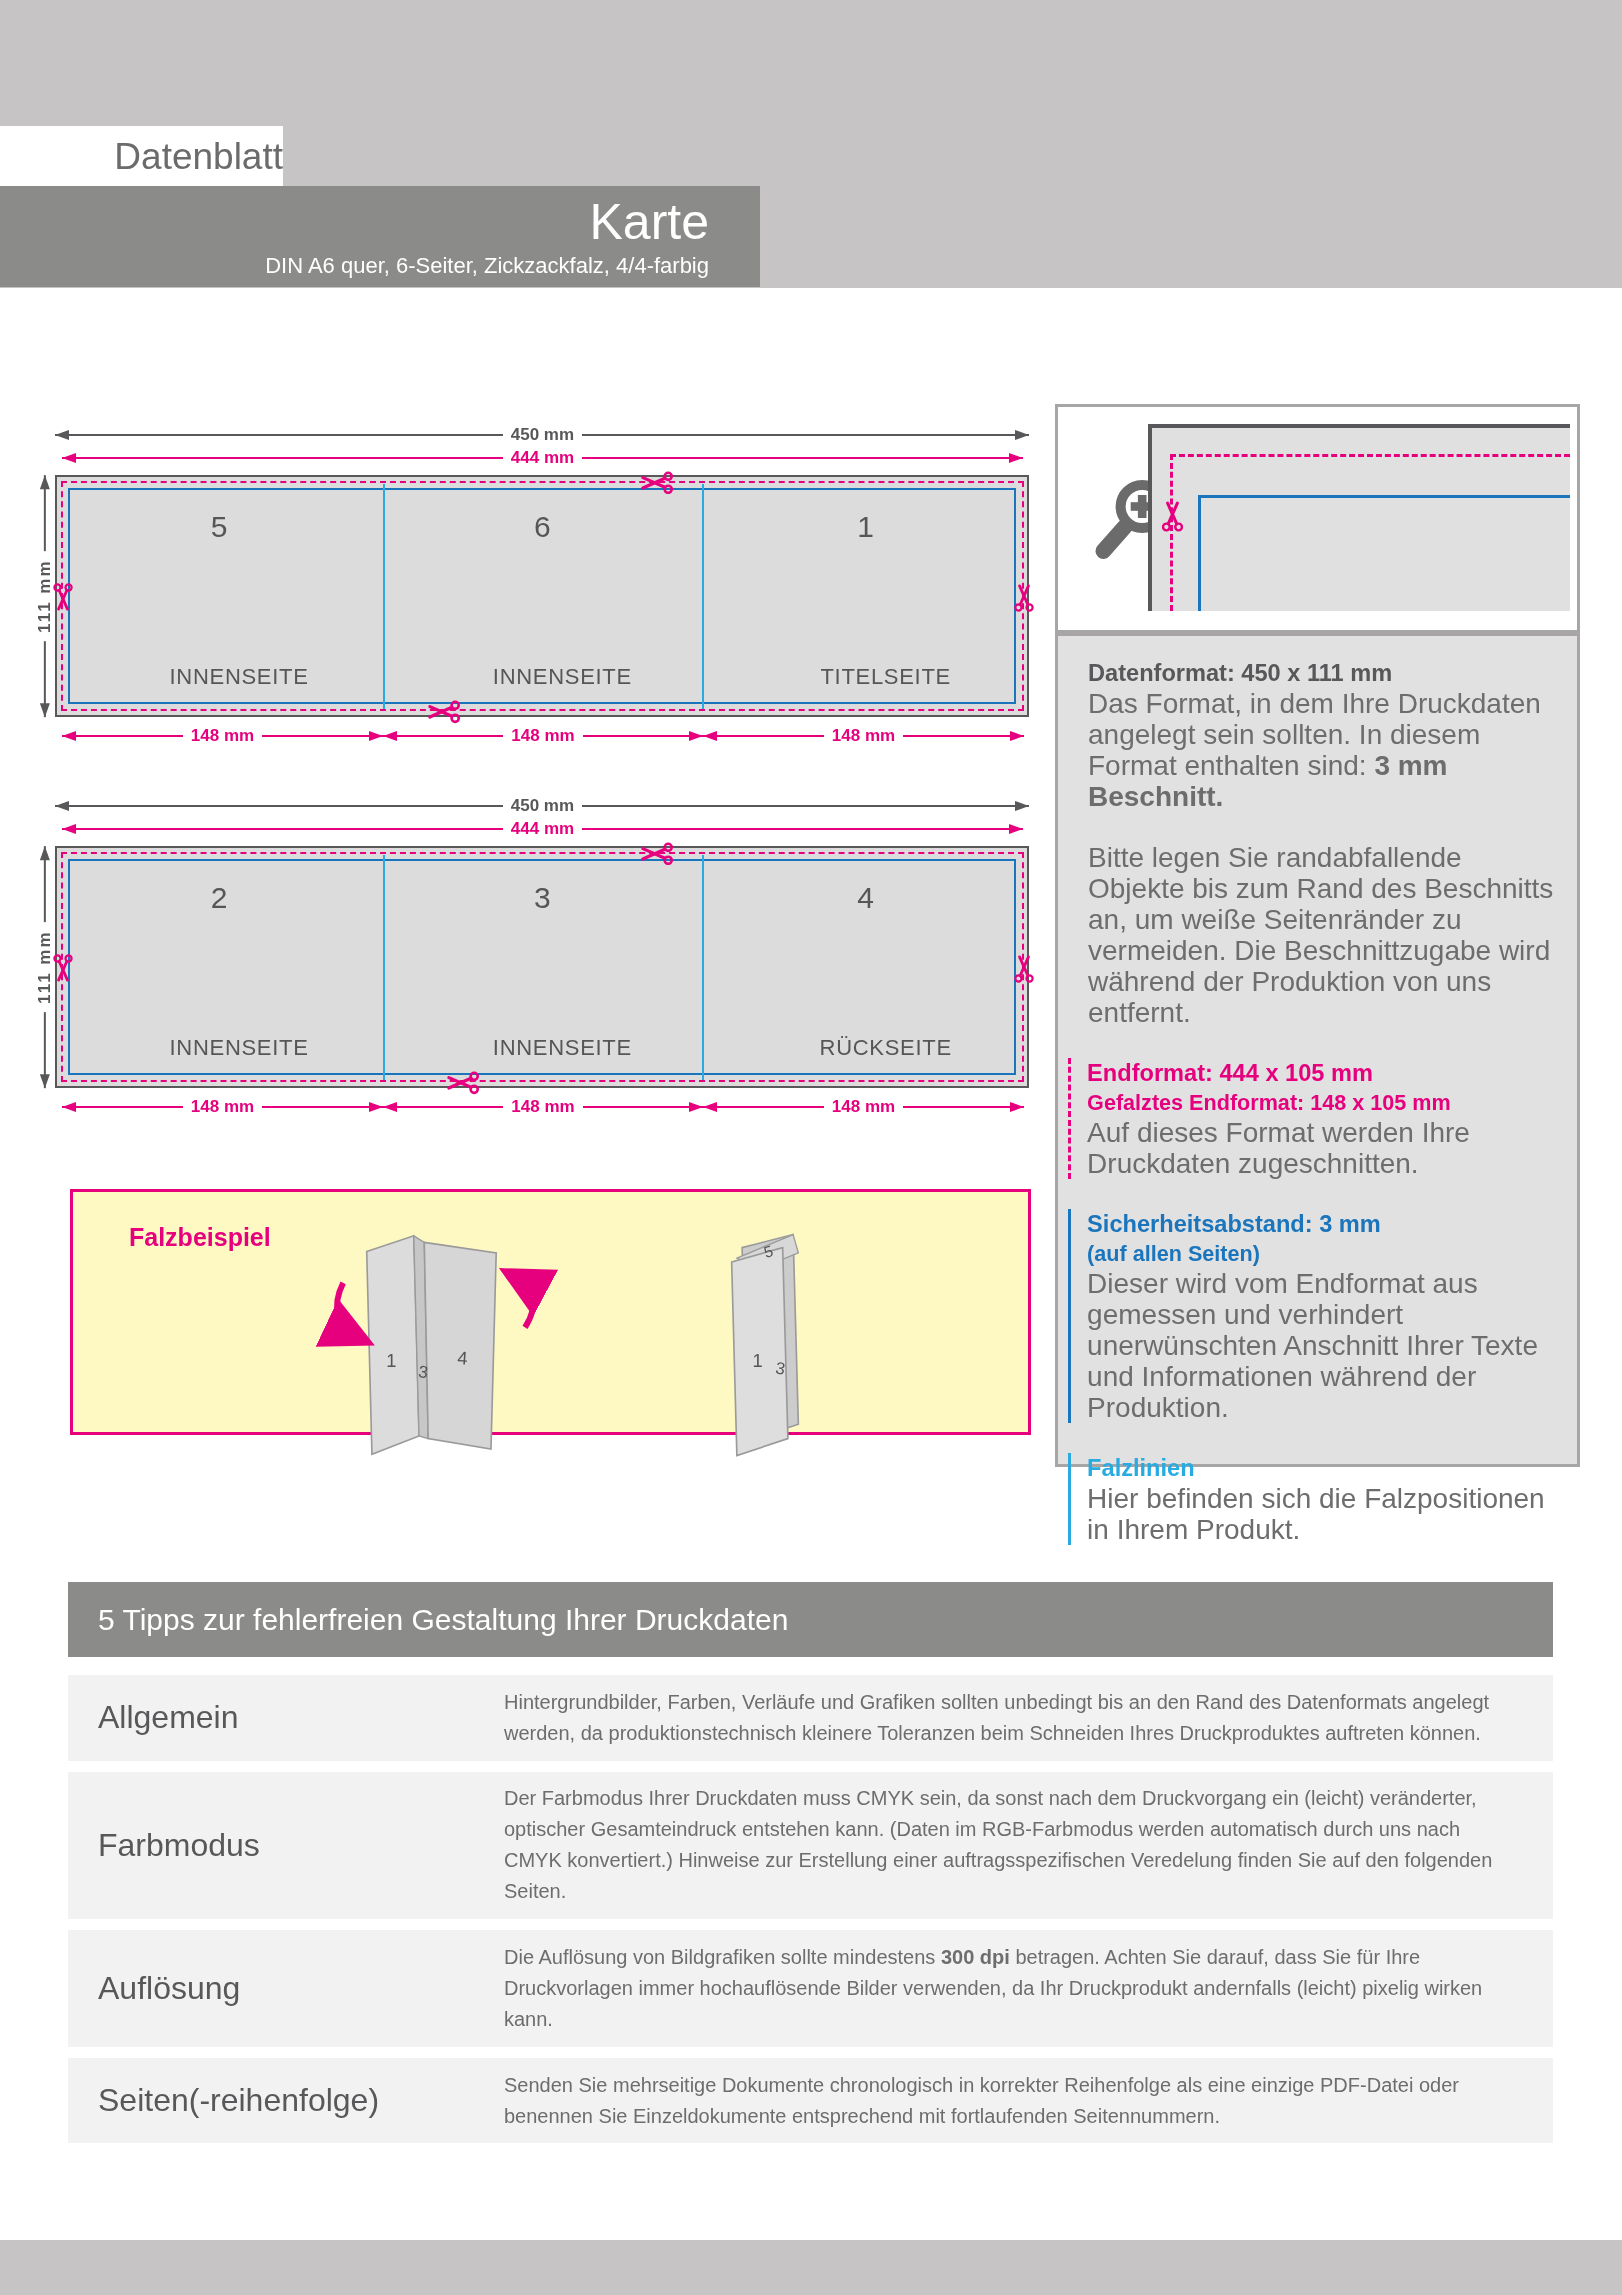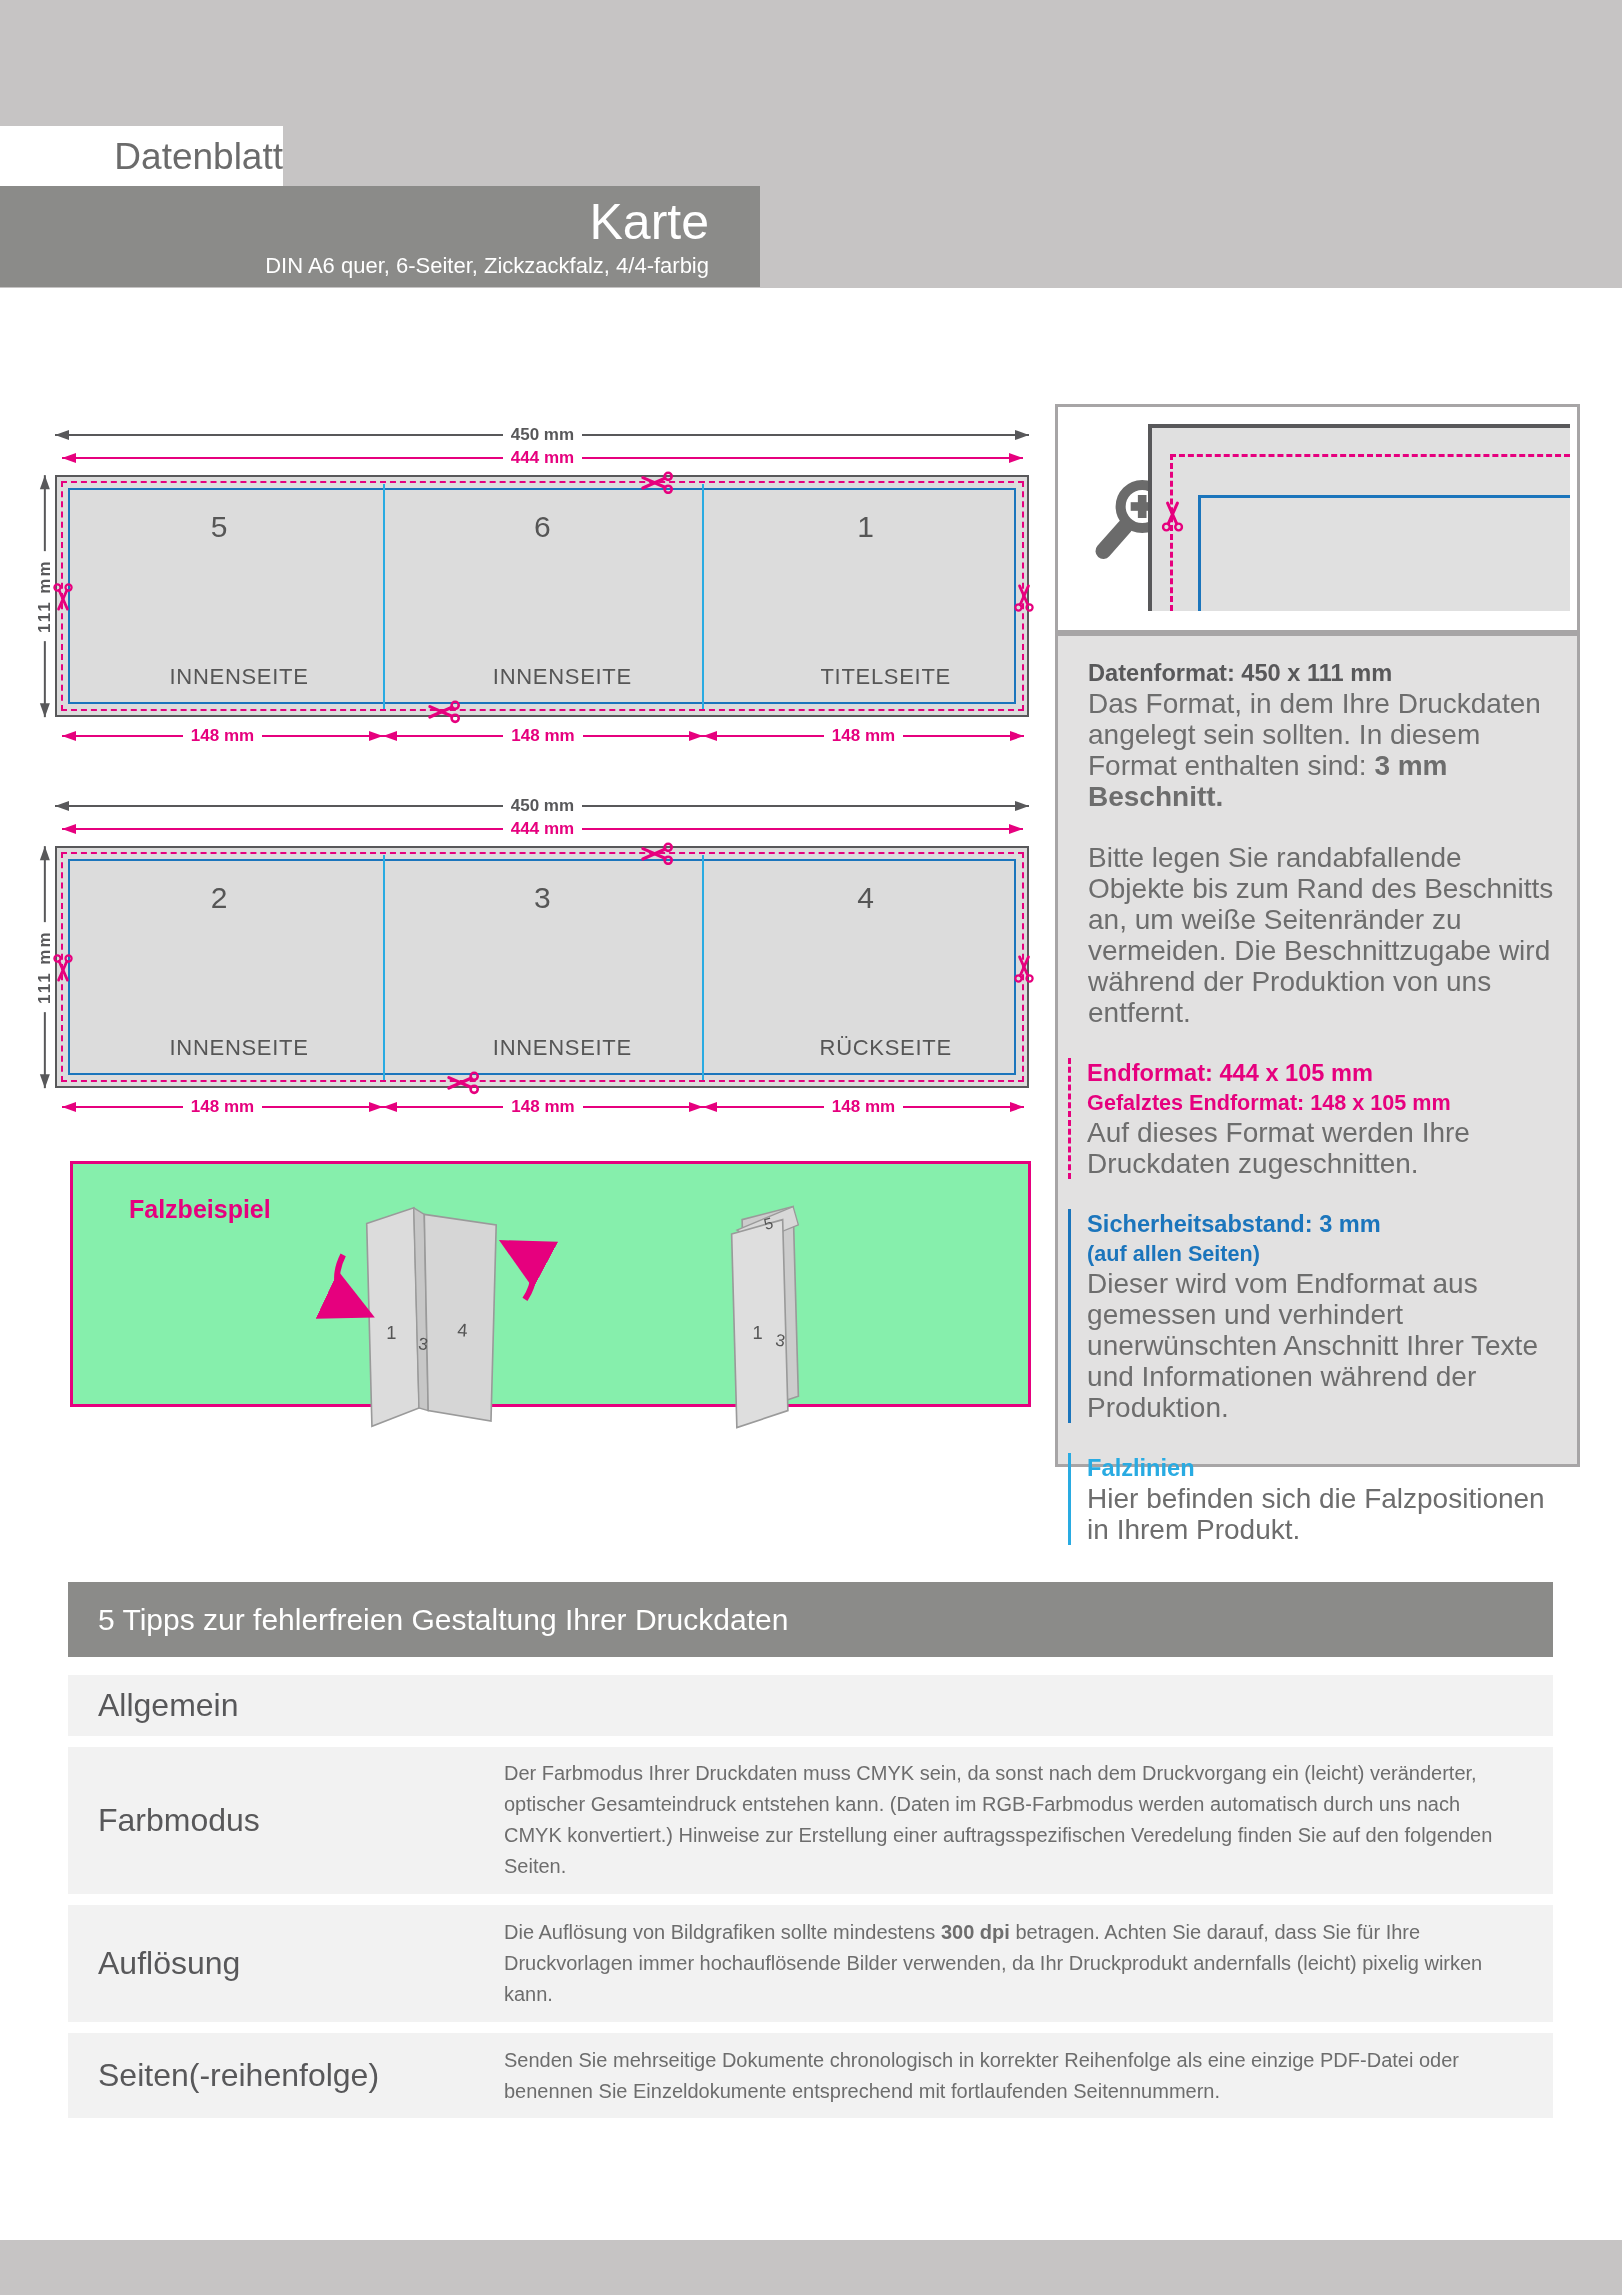--- a/index.html
+++ b/index.html
@@ -47,21 +47,21 @@
   .panel.p0{left:0;} .panel.p1{left:33.333%;} .panel.p2{left:66.666%;}
   .pnum{position:absolute;top:33px;width:100%;text-align:center;font-size:30px;color:#565656;}
   .plabel{position:absolute;top:187px;width:100%;text-align:center;font-size:22px;color:#565656;letter-spacing:0.7px;margin-left:20px;}
   .scis{position:absolute;}
   .s-top{left:60%;top:-6.5px;width:35px;height:23.6px;}
   .s-bottom{left:38%;top:223px;width:35px;height:23.6px;}
   .s-right{left:952px;top:110px;width:30px;height:21px;transform:rotate(90deg);}
   .s-left{left:-9.2px;top:110px;width:30px;height:21px;transform:rotate(-90deg);}
 
   
-  .fold-box{position:absolute;left:70px;top:1161px;width:961px;height:246px;background:#86efac;
+  .fold-box{position:absolute;left:70px;top:1189px;width:961px;height:246px;background:#fef9c3;
     border:3.3px solid var(--magenta);box-sizing:border-box;}
   .fold-box .fb-title{position:absolute;left:56px;top:31px;font-size:25px;font-weight:bold;color:var(--magenta);}
   .fb-ill-open{position:absolute;left:236px;top:36px;}
   .fb-ill-closed{position:absolute;left:622px;top:36px;}
 
   
   .zoom-box{position:absolute;left:1055px;top:404px;width:525px;height:229px;background:#fff;
     border:3.9px solid var(--box-border);box-sizing:border-box;}
   .magnifier{position:absolute;left:31px;top:65px;width:92px;height:92px;}
   .detail{position:absolute;left:90px;top:17px;width:422px;height:187px;background:#e0e0e0;
@@ -321,20 +321,21 @@
       <div class="ibody">Hier befinden sich die Falzpositionen in Ihrem Produkt.</div>
     </div>
   </div>
 
   <div class="tips-band">
     <span>5 Tipps zur fehlerfreien Gestaltung Ihrer Druckdaten</span>
   </div>
   <div class="tips-table">
     <div class="trow">
       <div class="tlabel">Allgemein</div>
+      <div class="ttext"><span>Hintergrundbilder, Farben, Verläufe und Grafiken sollten unbedingt bis an den Rand des Datenformats angelegt werden, da produktionstechnisch kleinere Toleranzen beim Schneiden Ihres Druckproduktes auftreten können.</span><b></b><span></span></div>
     </div>
     <div class="trow">
       <div class="tlabel">Farbmodus</div>
       <div class="ttext"><span>Der Farbmodus Ihrer Druckdaten muss CMYK sein, da sonst nach dem Druckvorgang ein (leicht) veränderter, optischer Gesamteindruck entstehen kann. (Daten im RGB-Farbmodus werden automatisch durch uns nach CMYK konvertiert.) Hinweise zur Erstellung einer auftragsspezifischen Veredelung finden Sie auf den folgenden Seiten.</span><b></b><span></span></div>
     </div>
     <div class="trow">
       <div class="tlabel">Auflösung</div>
       <div class="ttext"><span>Die Auflösung von Bildgrafiken sollte mindestens </span><b>300 dpi</b><span> betragen. Achten Sie darauf, dass Sie für Ihre Druckvorlagen immer hochauflösende Bilder verwenden, da Ihr Druckprodukt andernfalls (leicht) pixelig wirken kann.</span></div>
     </div>
     <div class="trow">

